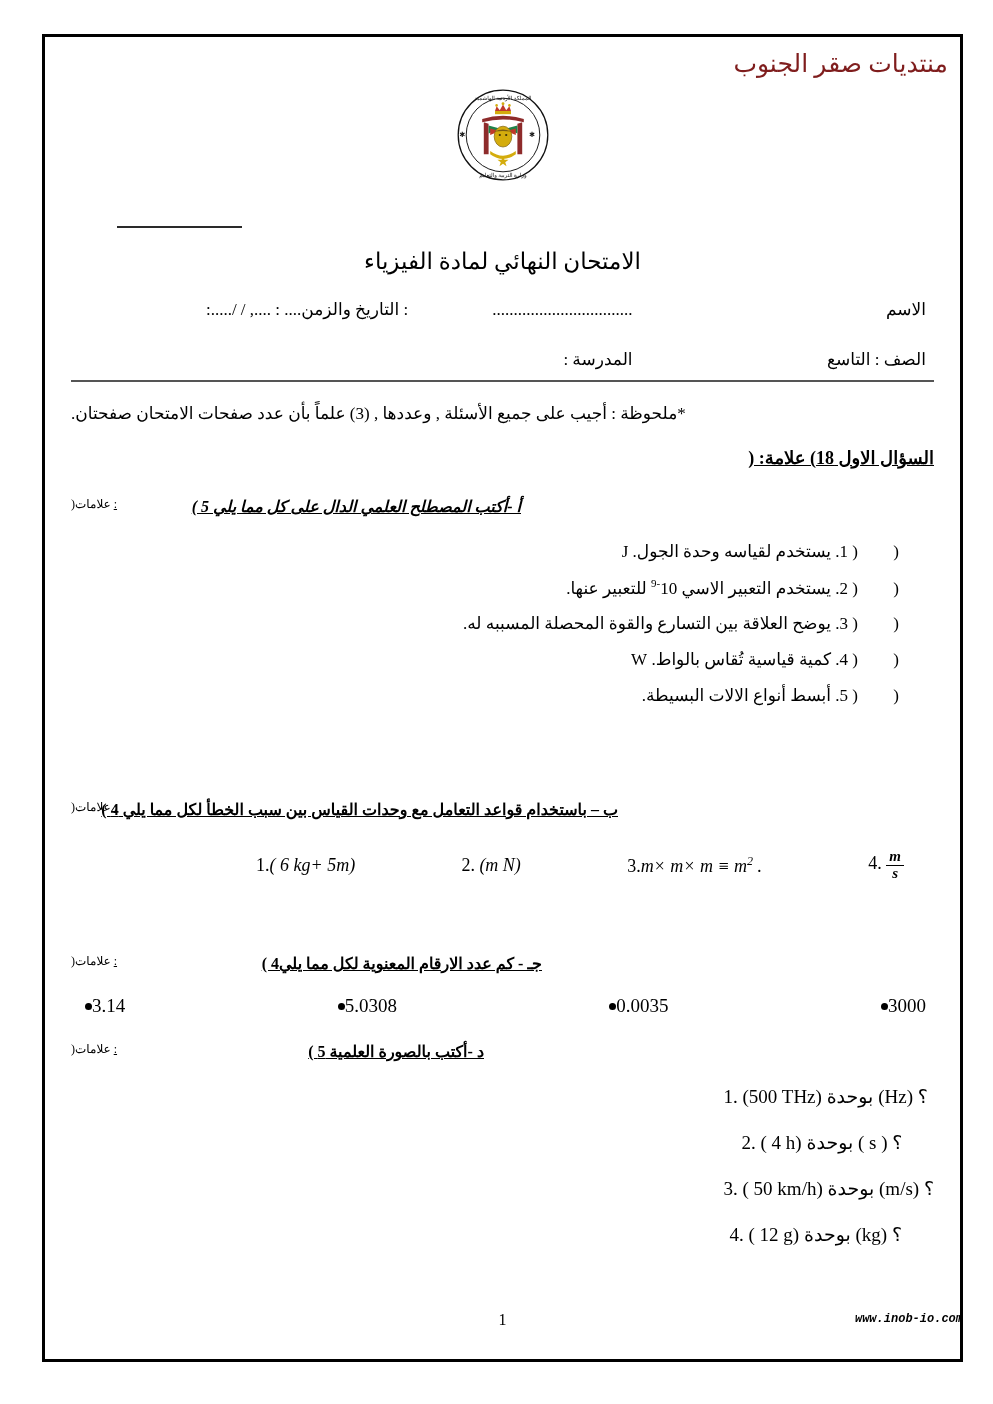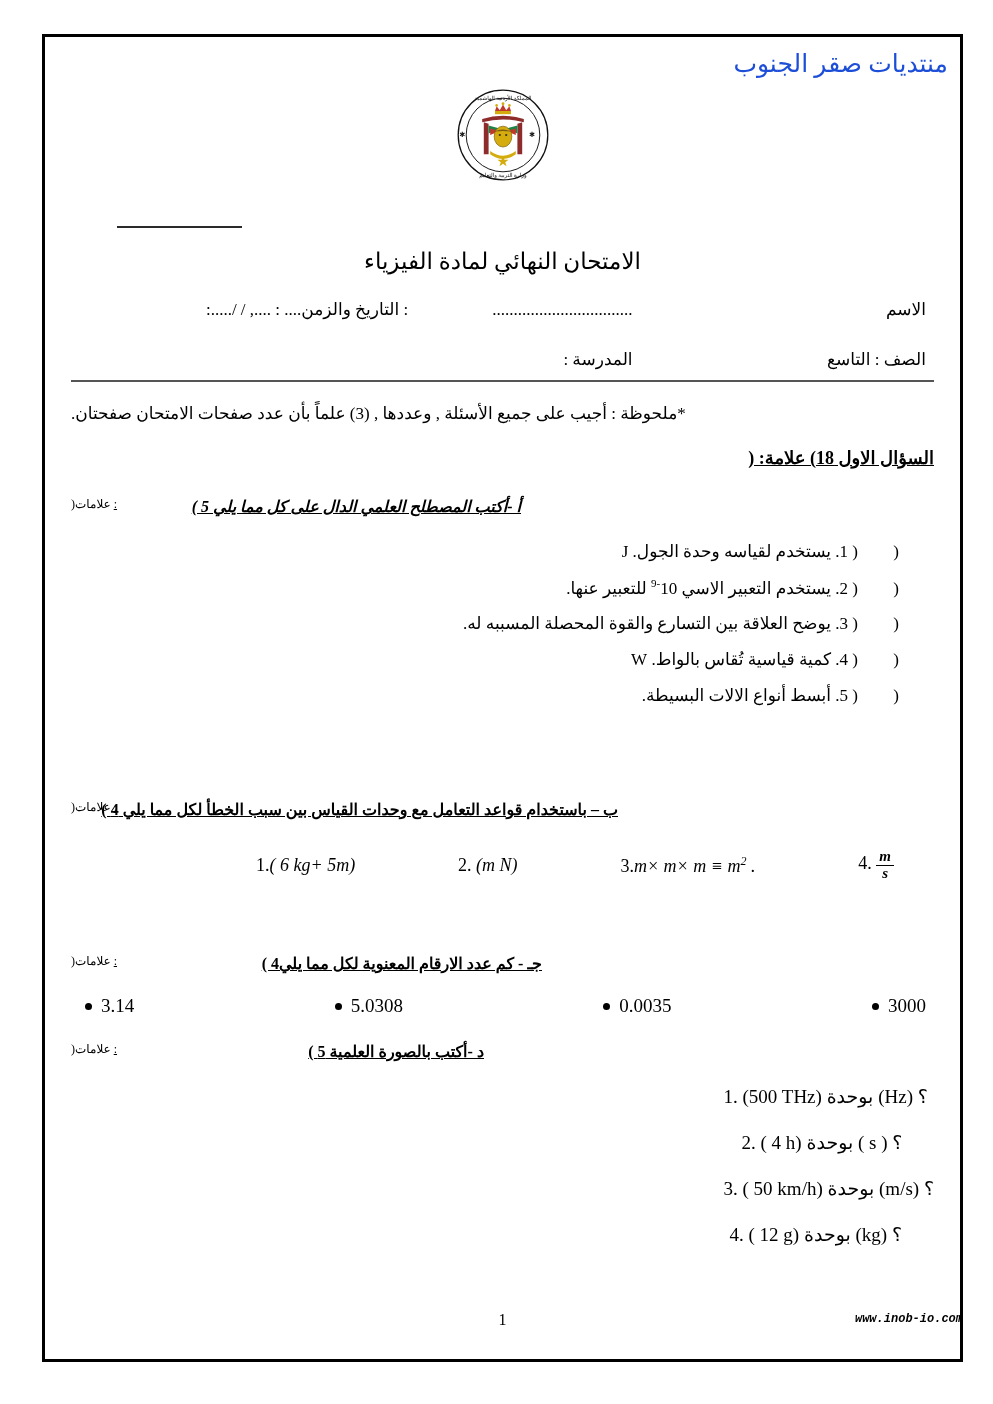--- a/index.html
+++ b/index.html
@@ -207,21 +207,21 @@
   }
   sup.exp {
     font-size: 11px;
     vertical-align: super;
   }
 
   
   .units-row {
     position: absolute;
     left: 26px;
-    right: 36px;
+    right: 26px;
     top: 812px;
     direction: ltr;
     display: flex;
     justify-content: space-between;
     align-items: center;
     font-size: 18px;
     font-style: italic;
     font-family: "Liberation Serif", "DejaVu Serif", serif;
     padding-left: 185px;
     padding-right: 30px;
@@ -256,21 +256,21 @@
     display: flex;
     justify-content: space-between;
     font-size: 19px;
     padding-right: 8px;
     padding-left: 14px;
     box-sizing: border-box;
   }
   .sig-item {
     display: inline-flex;
     align-items: center;
-    gap: 9px;
+    gap: 0;
     direction: ltr;
     white-space: nowrap;
   }
   .sig-bullet {
     width: 7px;
     height: 7px;
     border-radius: 50%;
     background: #000;
     display: inline-block;
   }
@@ -314,21 +314,21 @@
     direction: ltr;
     font-family: Liberation Mono, monospace;
   }
 </style>
 </head>
 <body>
 
 <div class="page-sheet">
   <div class="page-inner">
 
-    <div class="forum-name" style="color: #1d4ed8;">منتديات صقر الجنوب</div>
+    <div class="forum-name" style="color: #7f1d1d;">منتديات صقر الجنوب</div>
 
     <div class="emblem-wrap">
       <svg class="emblem" viewBox="0 0 120 120">
         <circle cx="60" cy="60" r="56" fill="#ffffff" stroke="#111" stroke-width="1.6"></circle>
         <circle cx="60" cy="60" r="46" fill="#ffffff" stroke="#111" stroke-width="1.2"></circle>
 
         <g fill="#111">
           <text x="60" y="16" font-size="7" text-anchor="middle" font-family="'Liberation Serif', serif">المملكة الأردنية الهاشمية</text>
           <text x="60" y="112" font-size="7" text-anchor="middle" font-family="'Liberation Serif', serif">وزارة التربية والتعليم</text>
         </g>

